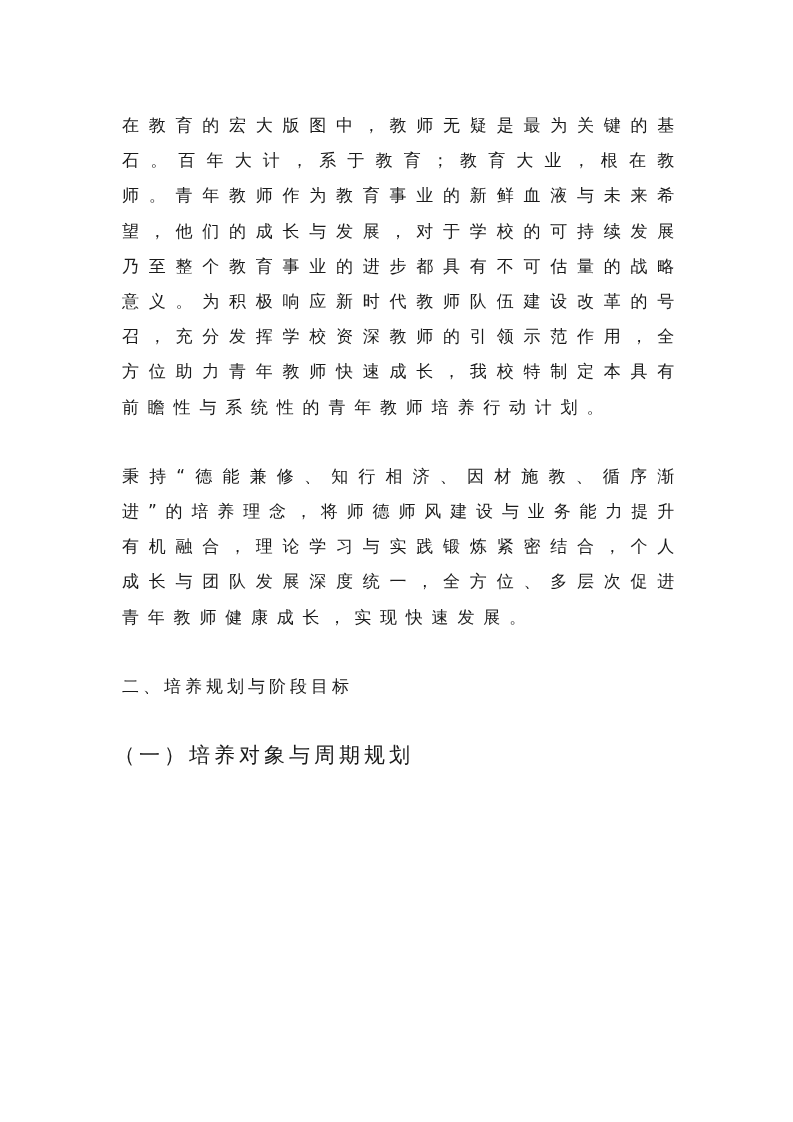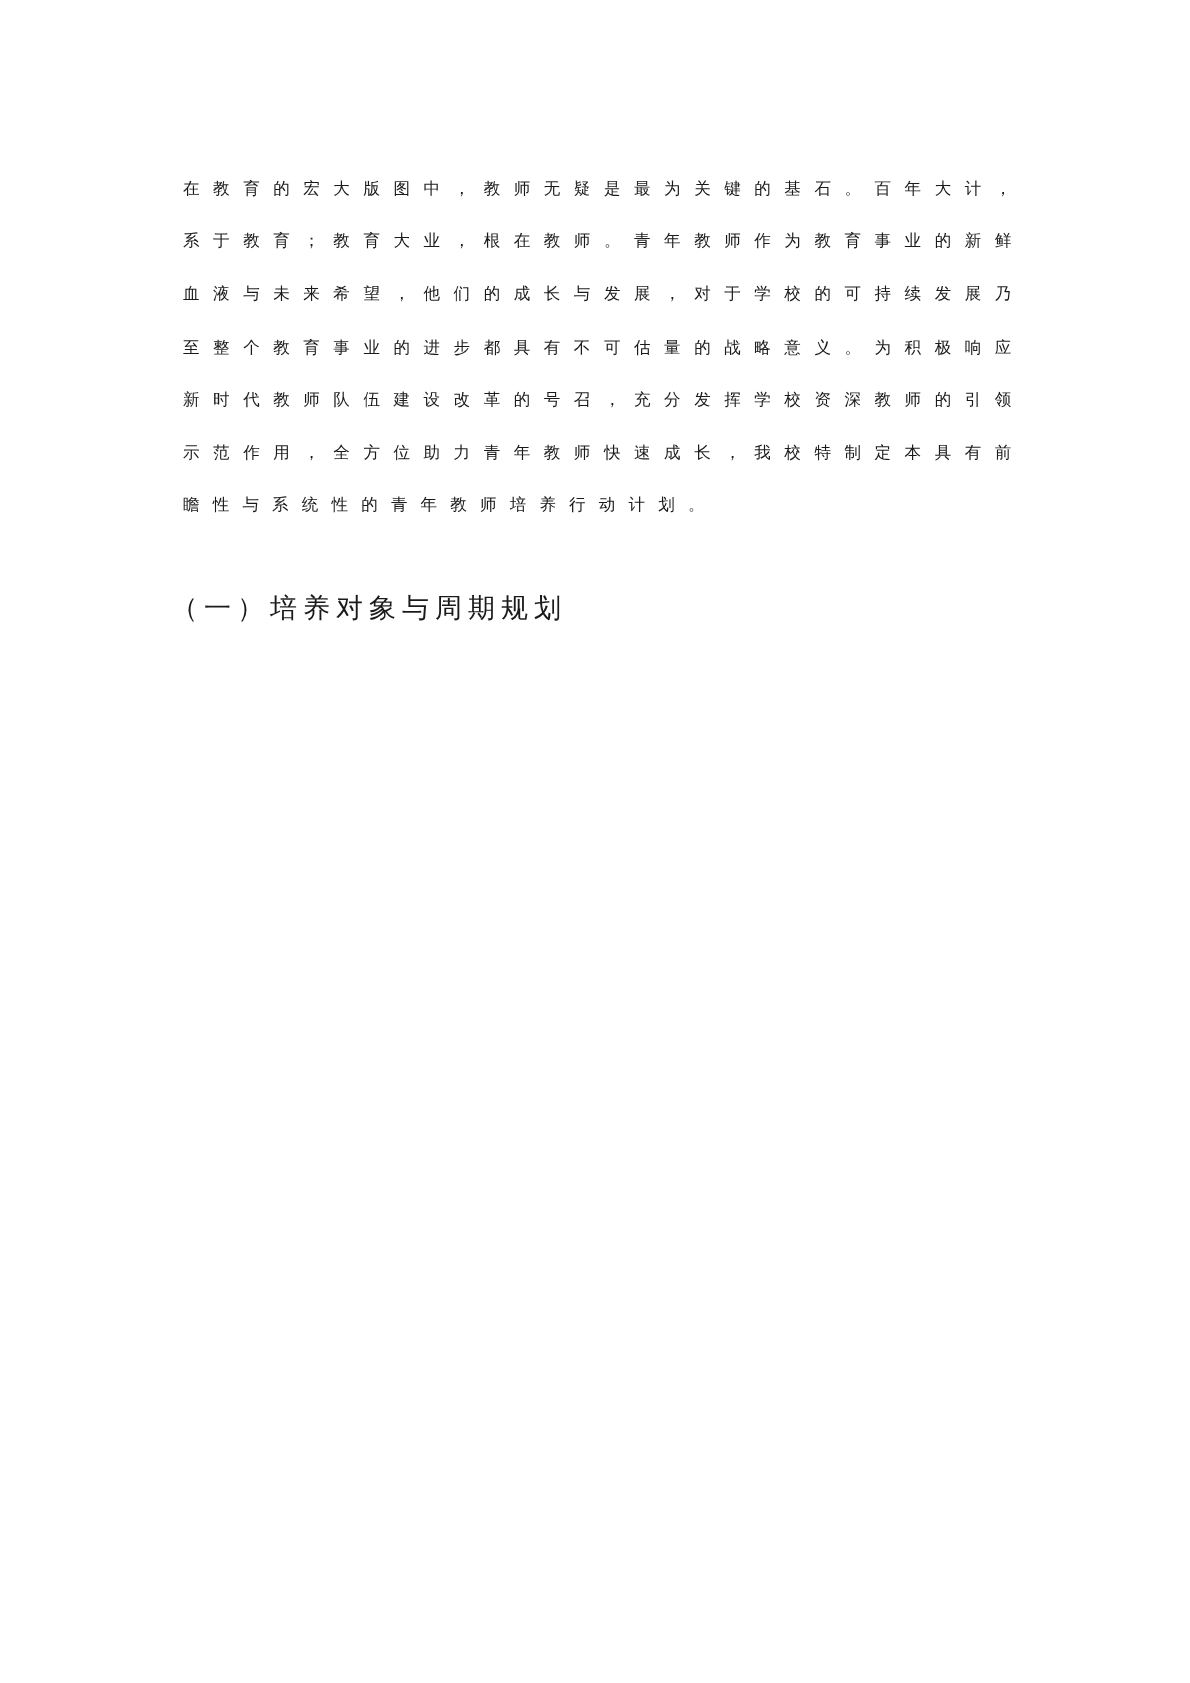--- a/index.html
+++ b/index.html
@@ -16,40 +16,42 @@
       color: #1a1a1a;
     }
     .page {
       position: absolute;
       left: 122px;
       top: 108px;
       width: 552px;
     }
     .para {
       margin: 0 0 34px 0;
-      font-size: 11px;
+      font-size: 17px;
       line-height: 35.2px;
       letter-spacing: 8.8px;
       text-align: justify;
       text-align-last: left;
       word-break: break-all;
       margin-right: -9px;
     }
     .heading {
       margin: 0 0 34px 0;
       font-size: 17px;
       line-height: 35.2px;
       letter-spacing: 4px;
     }
     .subheading {
       margin: 0 0 34px -8px;
-      font-size: 18px;
+      font-size: 21px;
       line-height: 35.2px;
       letter-spacing: 4px;
     }
   </style>
 </head>
 <body>
 
 <div class="page">
   <p class="para">在教育的宏大版图中，教师无疑是最为关键的基石。百年大计，系于教育；教育大业，根在教师。青年教师作为教育事业的新鲜血液与未来希望，他们的成长与发展，对于学校的可持续发展乃至整个教育事业的进步都具有不可估量的战略意义。为积极响应新时代教师队伍建设改革的号召，充分发挥学校资深教师的引领示范作用，全方位助力青年教师快速成长，我校特制定本具有前瞻性与系统性的青年教师培养行动计划。</p>
+  <p class="para">秉持“德能兼修、知行相济、因材施教、循序渐进”的培养理念，将师德师风建设与业务能力提升有机融合，理论学习与实践锻炼紧密结合，个人成长与团队发展深度统一，全方位、多层次促进青年教师健康成长，实现快速发展。</p>
+  <p class="heading">二、培养规划与阶段目标</p>
   <p class="subheading">（一）培养对象与周期规划</p>
 </div>
 
 </body></html>

